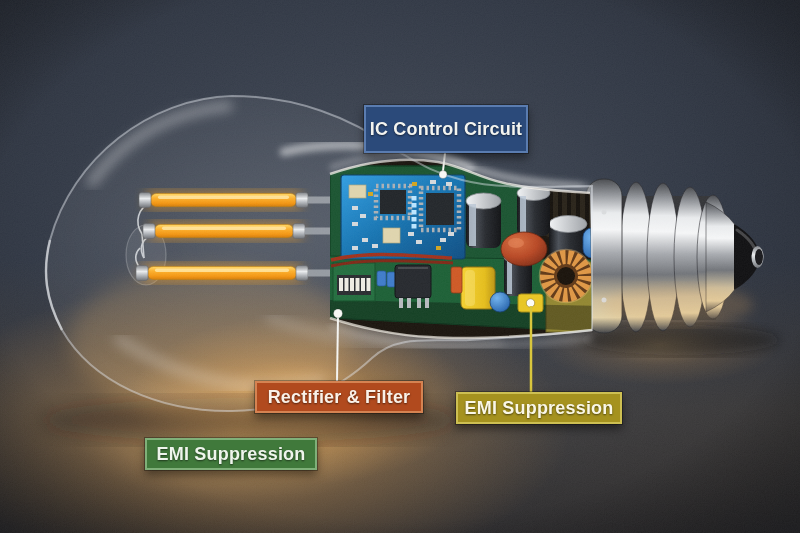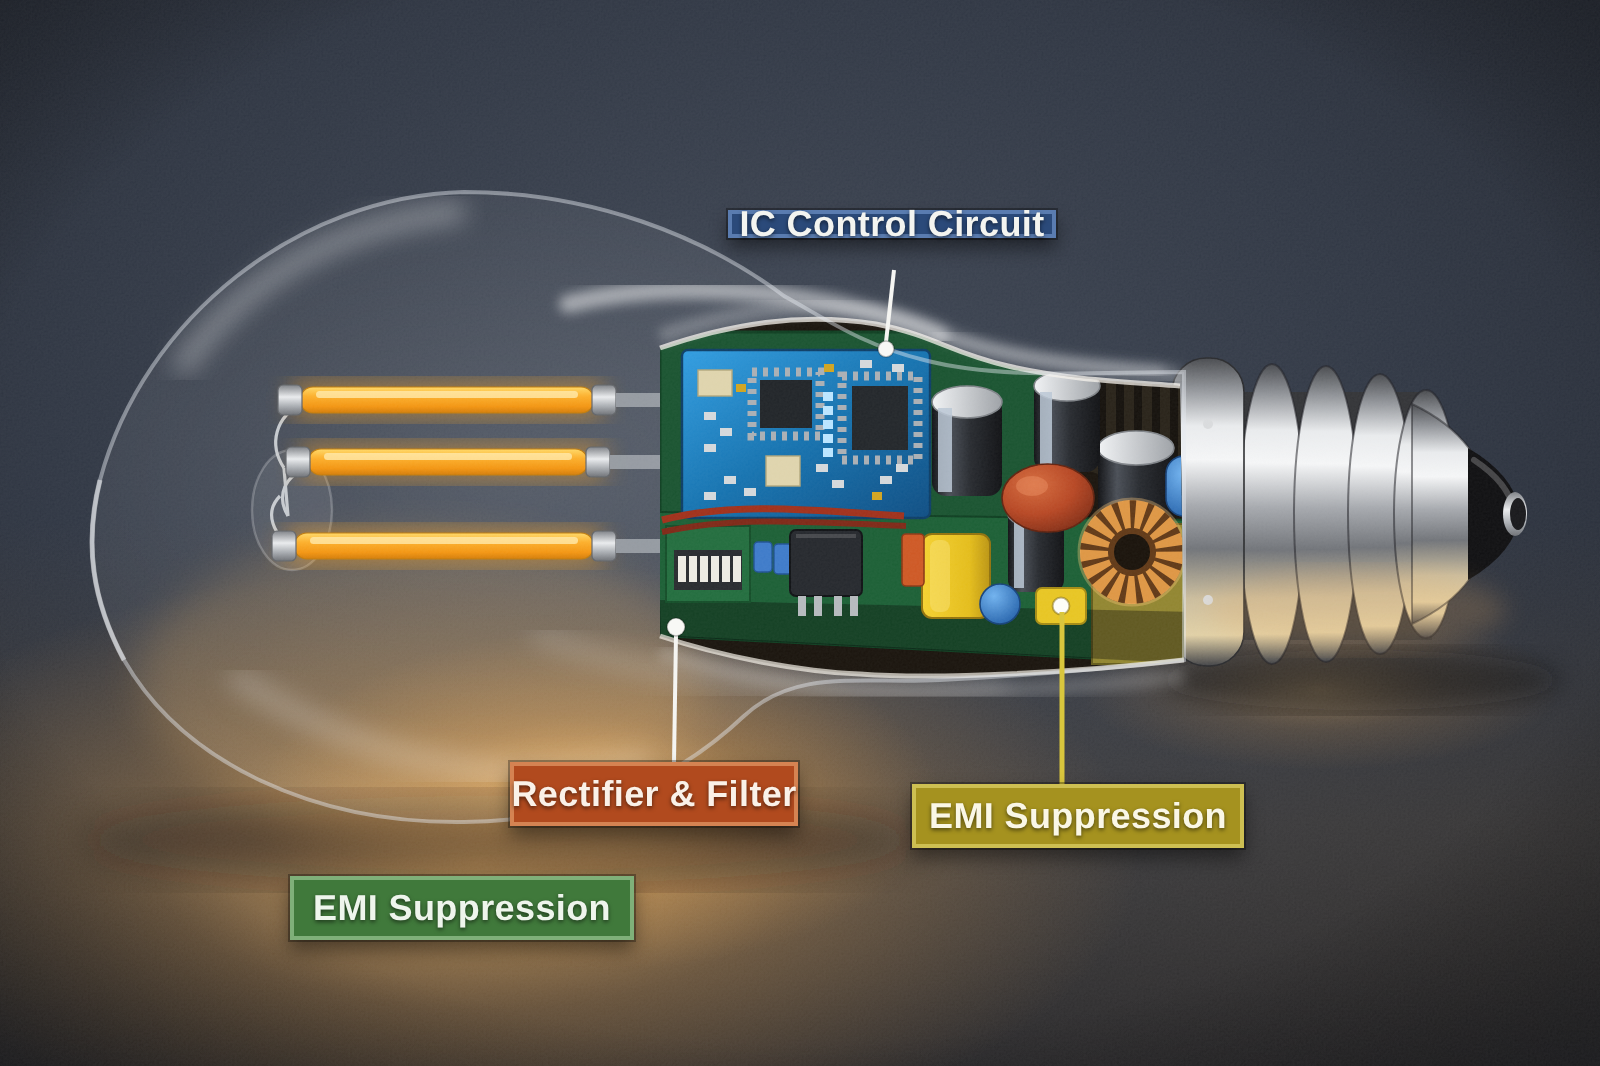--- a/index.html
+++ b/index.html
@@ -10,22 +10,22 @@
   #stage svg{position:absolute;left:0;top:0;}
   .label{
     position:absolute;box-sizing:border-box;
     display:flex;align-items:center;justify-content:center;
     border:2px solid;
     font-weight:bold;font-size:18px;line-height:1;letter-spacing:.2px;
     text-shadow:0 1px 2px rgba(0,0,0,.55);
     box-shadow:0 5px 9px rgba(0,0,0,.45),0 0 0 1px rgba(0,0,0,.3);
     white-space:nowrap;
   }
-  #label-ic    {left:364px;top:105px;width:164px;height:14px;}
-  #label-rect  {left:255px;top:381px;width:144px;height:32px;}
+  #label-ic    {left:364px;top:105px;width:164px;height:48px;}
+  #label-rect  {left:255px;top:381px;width:168px;height:32px;}
   #label-emi-r {left:456px;top:392px;width:166px;height:32px;}
   #label-emi-l {left:145px;top:438px;width:172px;height:32px;}
 </style>
 </head>
 <body>
 
 <div id="stage">
 <svg width="800" height="533" viewBox="0 0 800 533">
   <defs>
     <radialGradient id="bgRad" cx="46%" cy="40%" r="78%">

